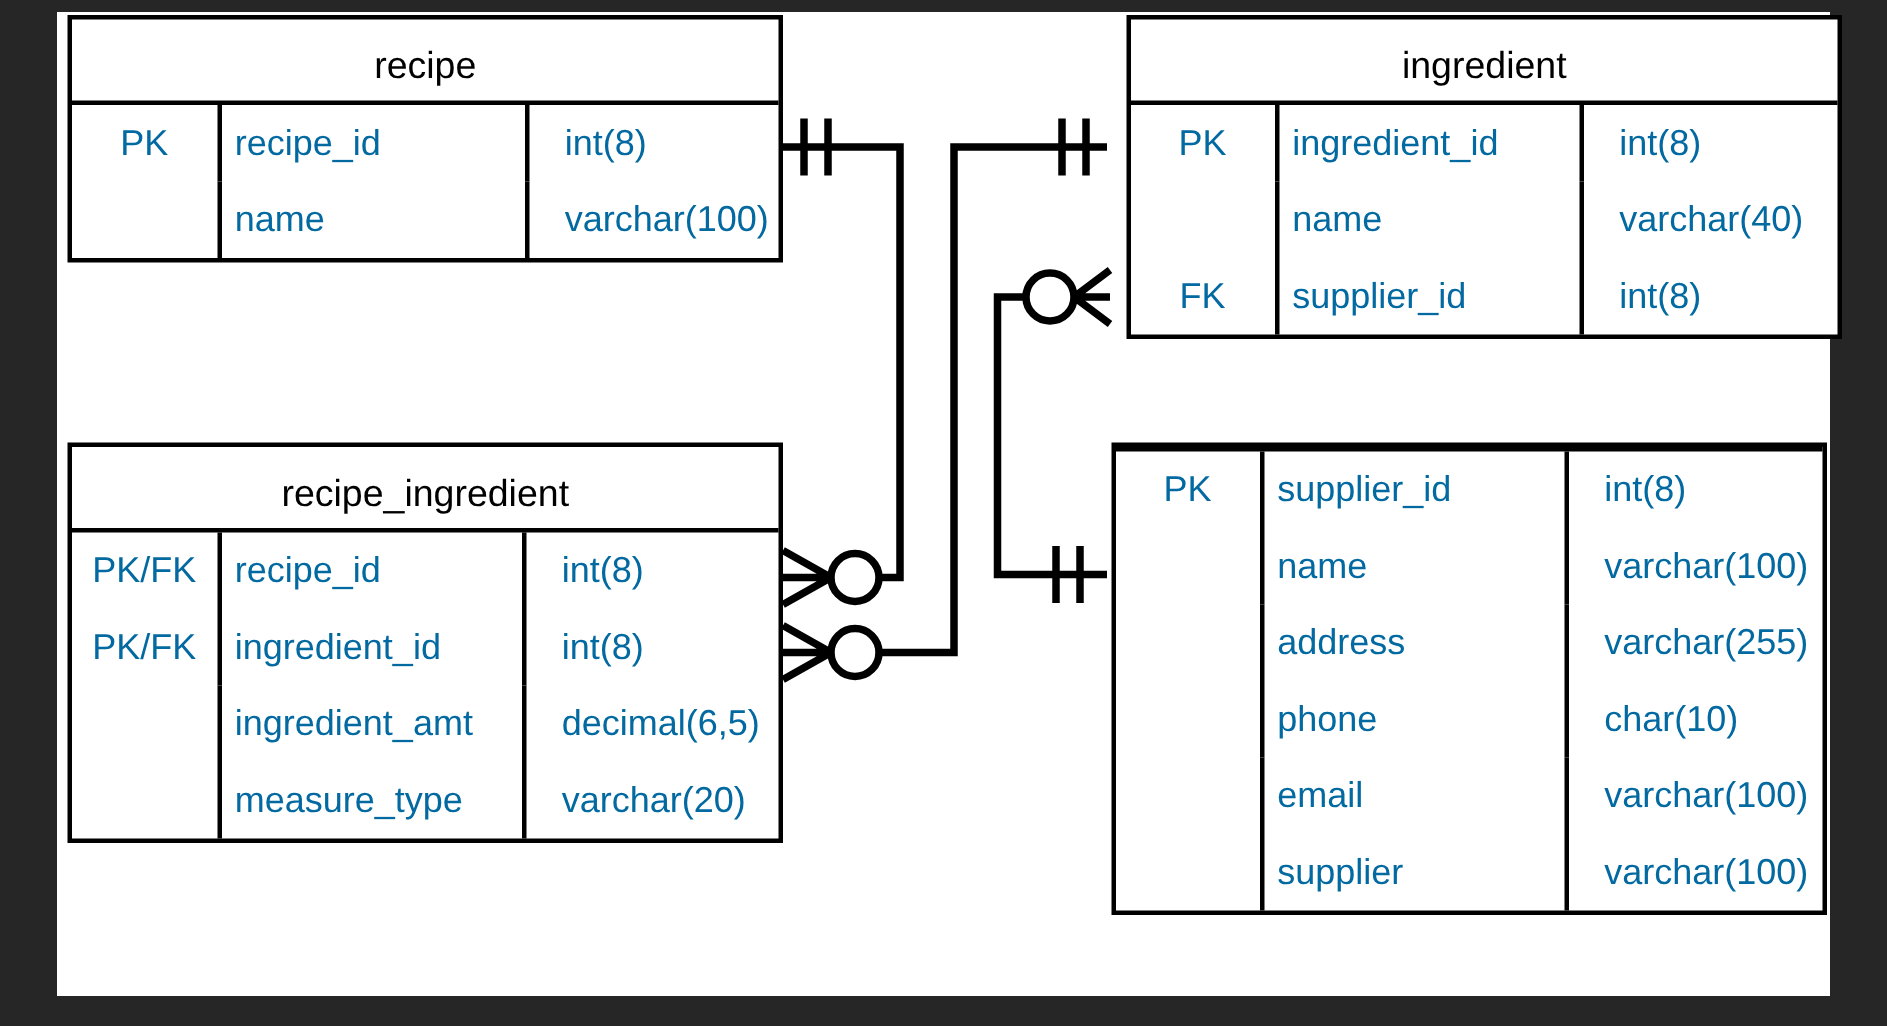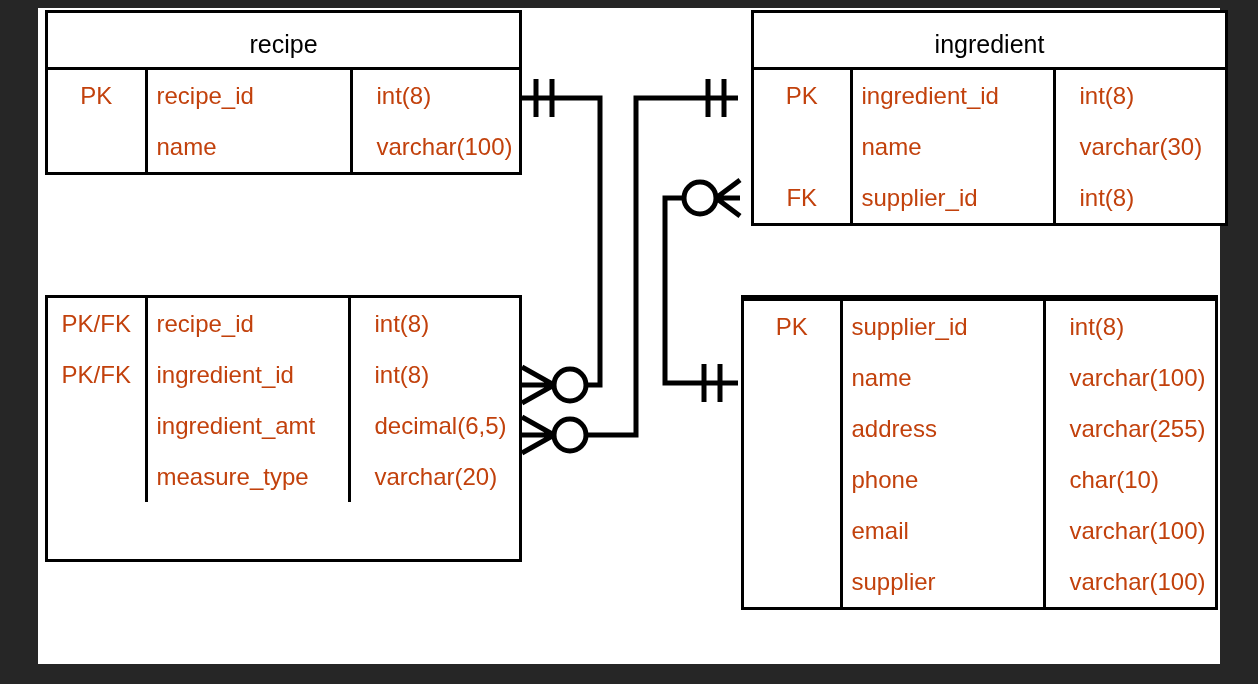--- a/index.html
+++ b/index.html
@@ -58,21 +58,21 @@
     overflow: hidden;
   }
   .attr-table {
     border-collapse: collapse;
     width: 100%;
     table-layout: fixed;
   }
   .attr-table td {
     height: 51px;
     font-size: 24px;
-    color: #c2410c;
+    color: #0369a1;
     padding: 0 0 0 9px;
     border: 0;
     white-space: nowrap;
     overflow: hidden;
     vertical-align: middle;
   }
   .attr-table td.key {
     text-align: center;
     padding: 0;
     border-right: 3px solid #000000;
@@ -160,20 +160,21 @@
         <tr>
           <td class="key"></td>
           <td class="nm">name</td>
           <td class="type">varchar(100)</td>
         </tr>
       </tbody>
     </table>
   </div>
 
   <div class="entity" id="entity-recipe-ingredient">
+    <div class="entity-title">recipe_ingredient</div>
     <table class="attr-table">
       <colgroup>
           <col class="c-key">
           <col class="c-name">
           <col>
         </colgroup>
       <tbody>
         <tr>
           <td class="key">PK/FK</td>
           <td class="nm">recipe_id</td>
@@ -208,21 +209,21 @@
         </colgroup>
       <tbody>
         <tr>
           <td class="key">PK</td>
           <td class="nm">ingredient_id</td>
           <td class="type">int(8)</td>
         </tr>
         <tr>
           <td class="key"></td>
           <td class="nm">name</td>
-          <td class="type">varchar(30)</td>
+          <td class="type">varchar(40)</td>
         </tr>
         <tr>
           <td class="key">FK</td>
           <td class="nm">supplier_id</td>
           <td class="type">int(8)</td>
         </tr>
       </tbody>
     </table>
   </div>
 

